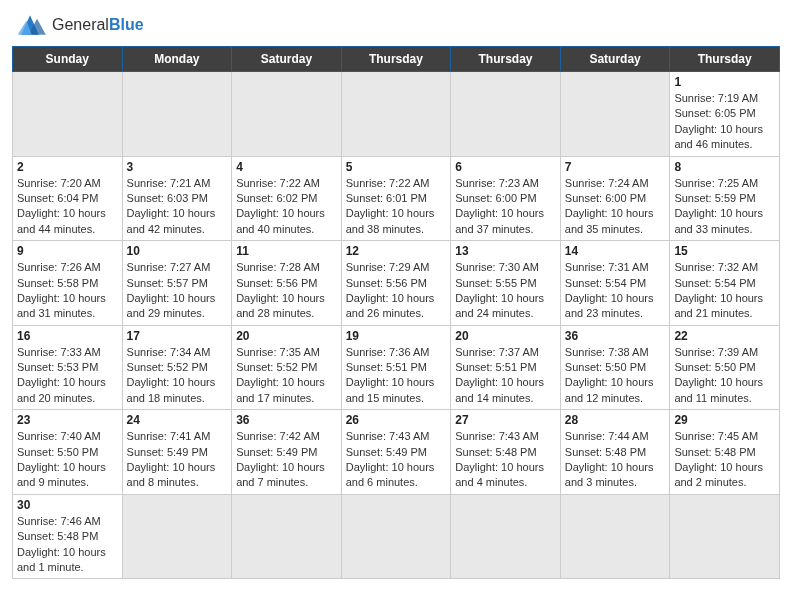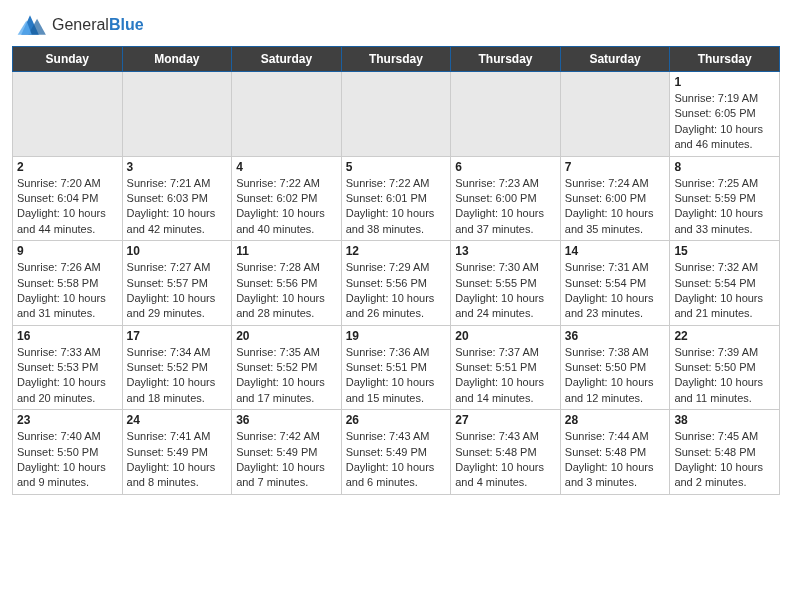--- a/index.html
+++ b/index.html
@@ -239,19 +239,31 @@
           </td>
           <td>
             <span class="day-number">27</span>
             <div class="sun-info">Sunrise: 7:43 AM<br>Sunset: 5:48 PM<br>Daylight: 10 hours<br>and 4 minutes.</div>
           </td>
           <td>
             <span class="day-number">28</span>
             <div class="sun-info">Sunrise: 7:44 AM<br>Sunset: 5:48 PM<br>Daylight: 10 hours<br>and 3 minutes.</div>
           </td>
           <td>
-            <span class="day-number">38</span>
+            <span class="day-number">29</span>
             <div class="sun-info">Sunrise: 7:45 AM<br>Sunset: 5:48 PM<br>Daylight: 10 hours<br>and 2 minutes.</div>
           </td>
+        </tr>
+        <tr>
+          <td class="last-row">
+            <span class="day-number">30</span>
+            <div class="sun-info">Sunrise: 7:46 AM<br>Sunset: 5:48 PM<br>Daylight: 10 hours<br>and 1 minute.</div>
+          </td>
+          <td class="empty last-row"></td>
+          <td class="empty last-row"></td>
+          <td class="empty last-row"></td>
+          <td class="empty last-row"></td>
+          <td class="empty last-row"></td>
+          <td class="empty last-row"></td>
         </tr>
       </tbody>
   </table>
 </div>
 
 </body></html>

